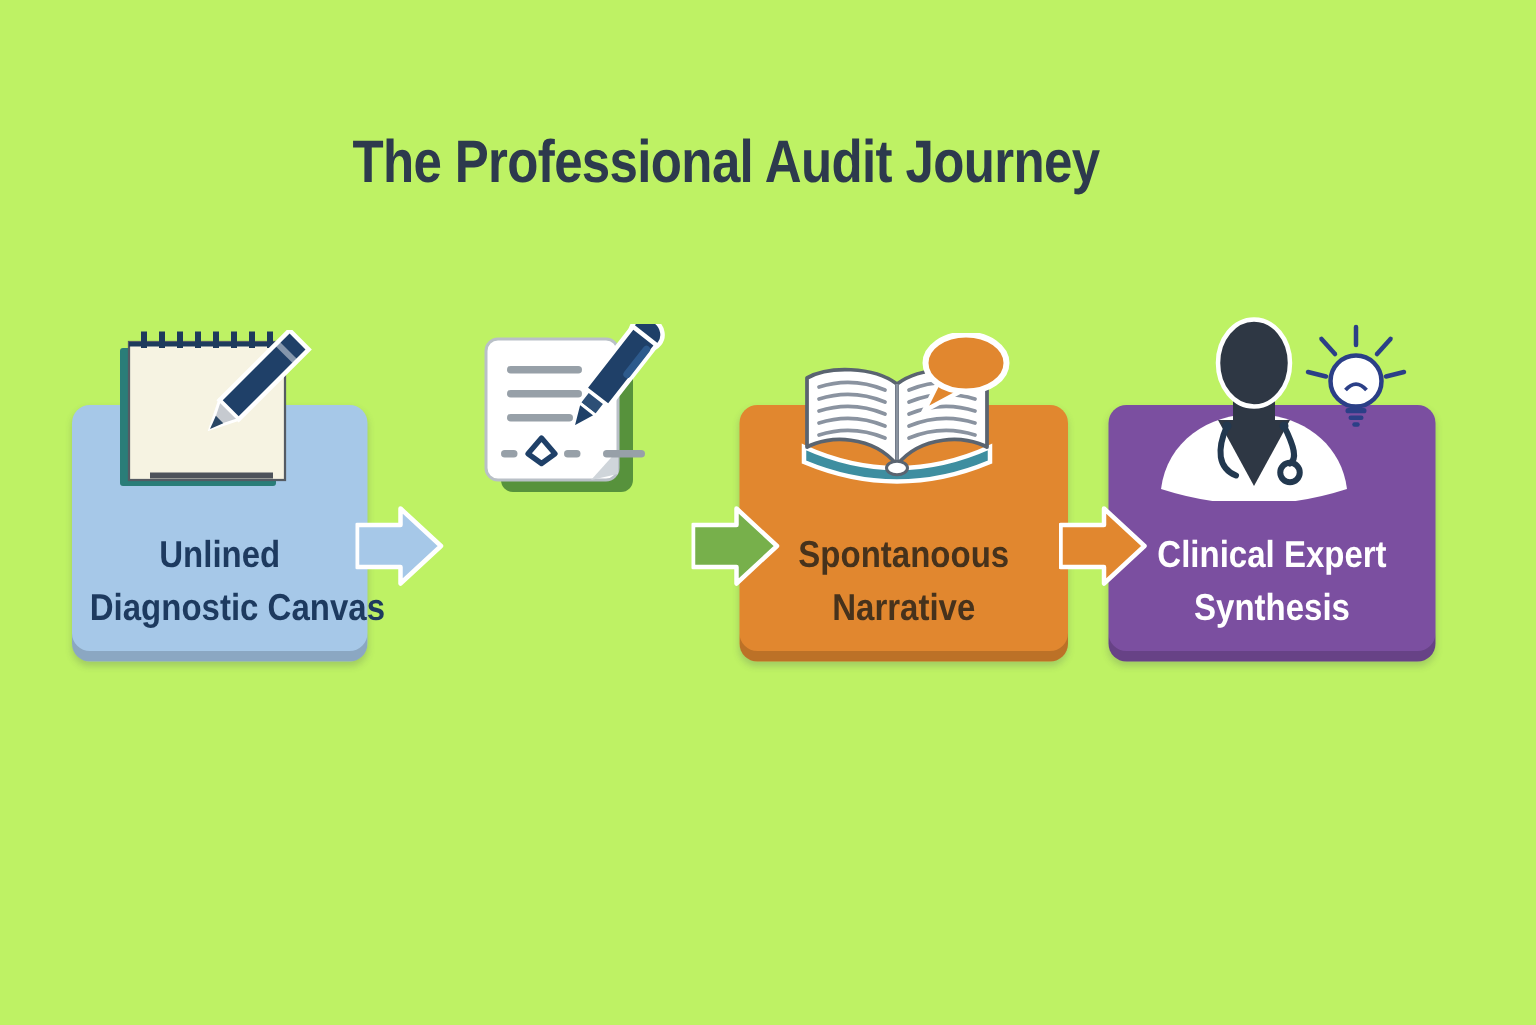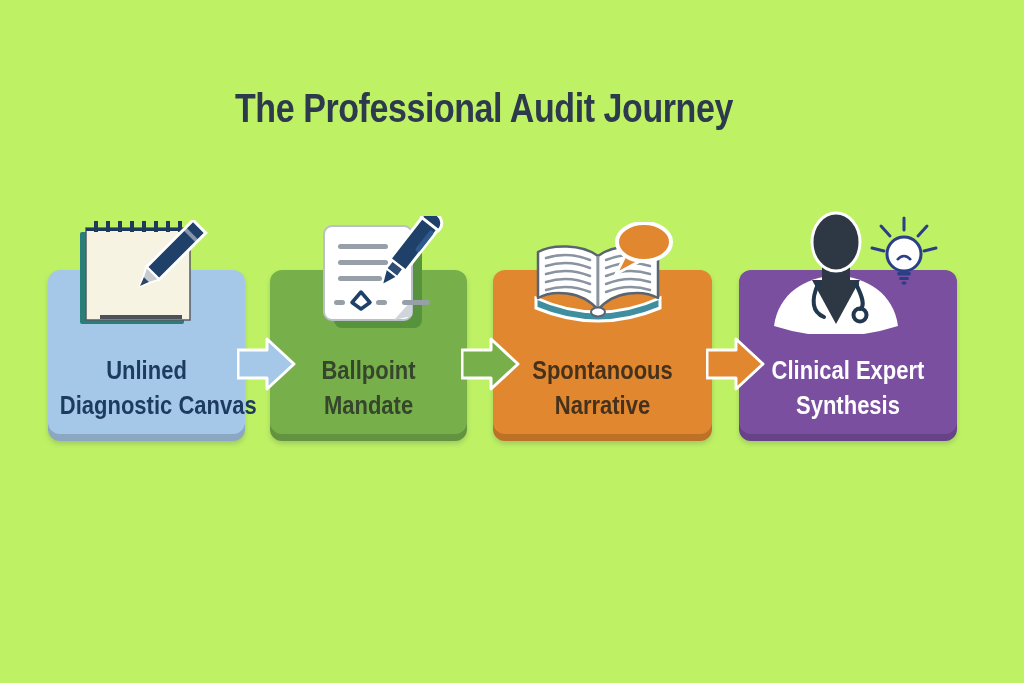--- a/index.html
+++ b/index.html
@@ -84,26 +84,20 @@
     <span class="squeeze">The Professional Audit Journey</span>
   </h1>
 
   <div class="step step-1" style="background-color: rgb(166, 200, 232);">
     <div class="step-label" style="color: rgb(29, 58, 95);">
       <div class="line">Unlined</div>
       <div class="line">Diagnostic Canvas</div>
     </div>
   </div>
 
-  <div class="step step-2" style="background-color: rgb(119, 176, 75);">
-    <div class="step-label" style="color: rgb(53, 70, 44);">
-      <div class="line">Ballpoint</div>
-      <div class="line">Mandate</div>
-    </div>
-  </div>
 
   <div class="step step-3" style="background-color: rgb(225, 135, 47);">
     <div class="step-label" style="color: rgb(70, 50, 28);">
       <div class="line">Spontanoous</div>
       <div class="line">Narrative</div>
     </div>
   </div>
 
   <div class="step step-4" style="background-color: rgb(123, 79, 160);">
     <div class="step-label" style="color: rgb(255, 255, 255);">

